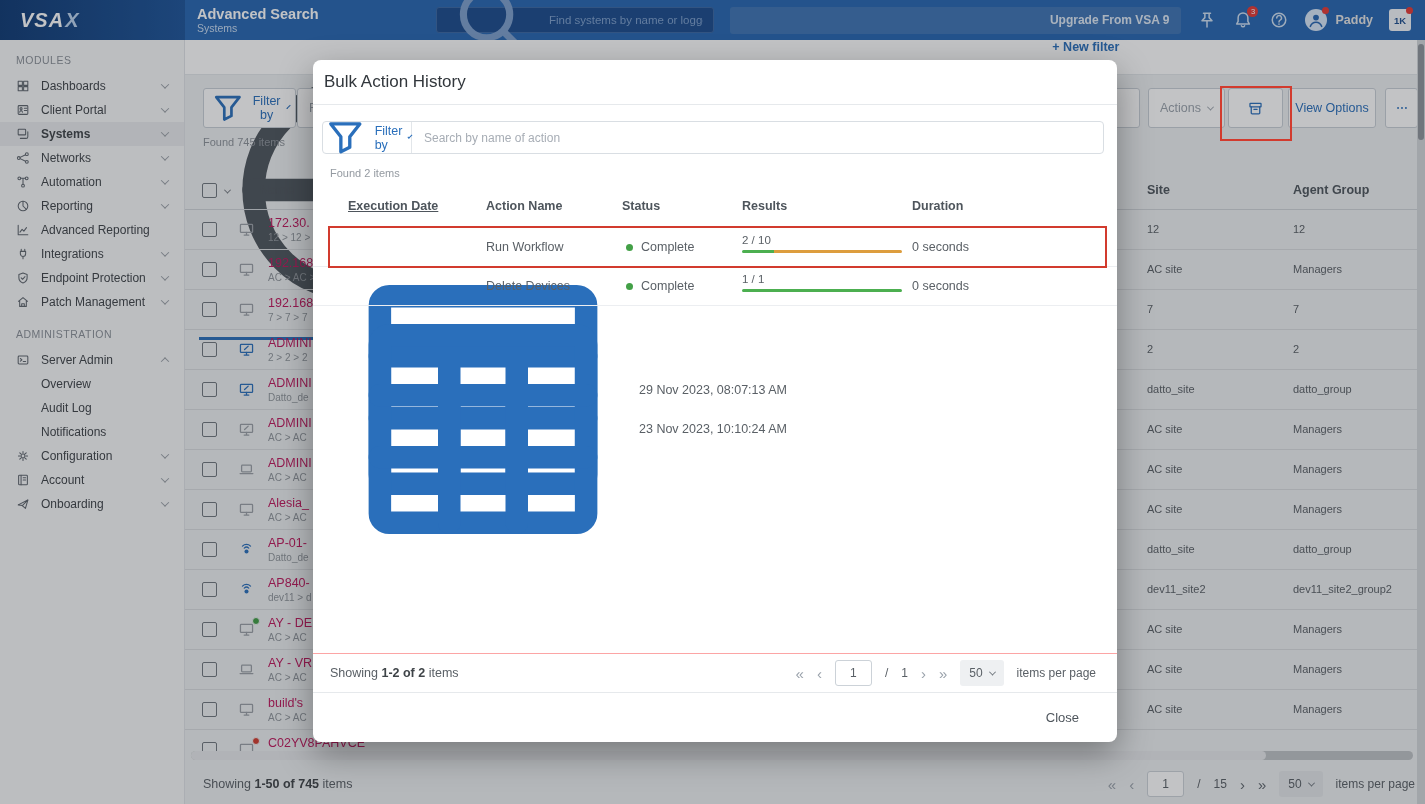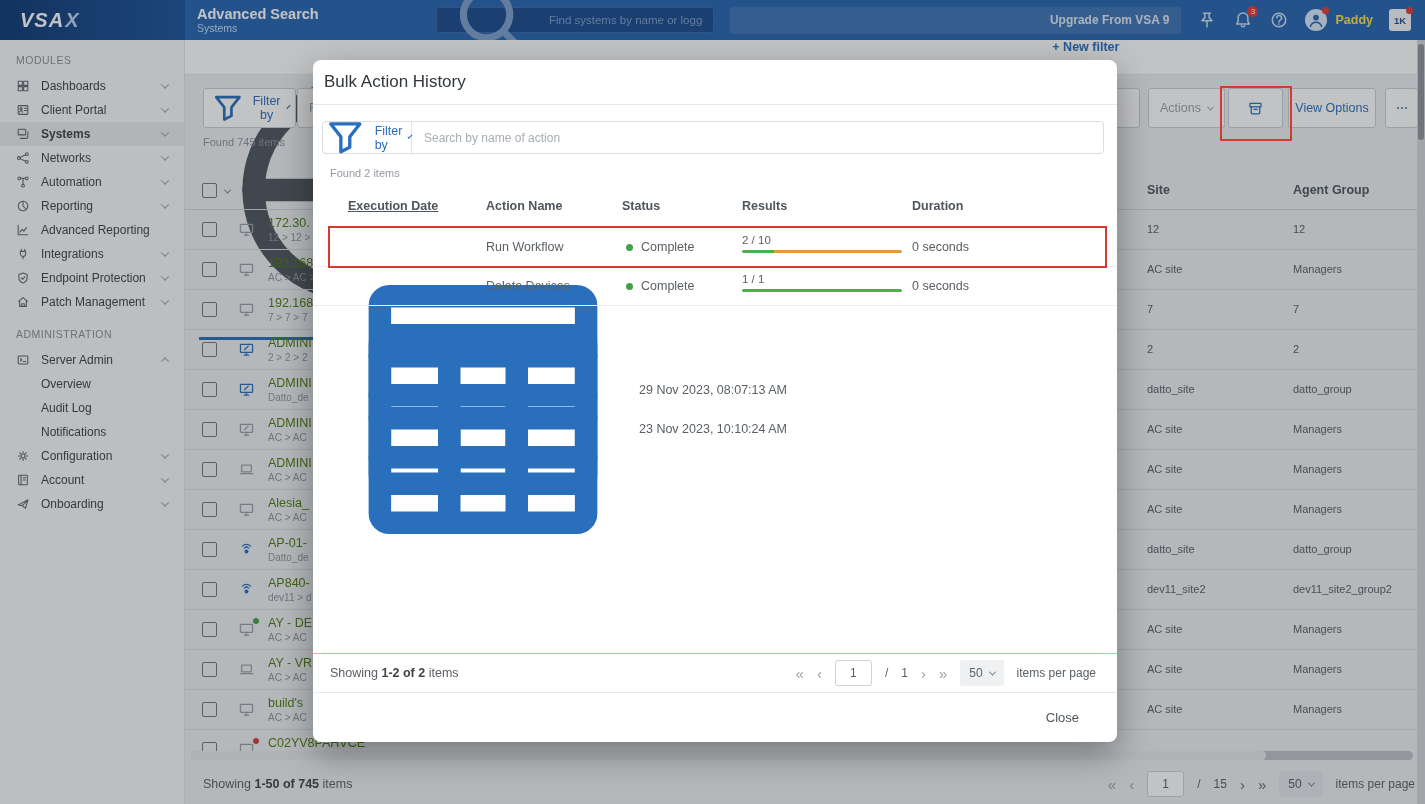--- a/index.html
+++ b/index.html
@@ -20,21 +20,21 @@
   .hsearch input{flex:1;background:transparent;border:none;outline:none;color:#cfe0f2;font-size:11.5px;}
   .hsearch input::placeholder{color:#7d9fcc;}
   .upgrade-btn{height:27px;background:#3e74b4;border:none;border-radius:3px;padding:0 12px;font-size:12px;font-weight:700;color:#dfe9f5;display:flex;align-items:center;gap:8px;cursor:pointer;}
   .upgrade-btn svg{width:15px;height:15px;}
   .hicon{position:relative;width:20px;height:20px;color:#cfe0f2;display:flex;align-items:center;justify-content:center;}
   .hicon svg{width:18px;height:18px;}
   .hbadge{position:absolute;top:-4px;right:-5px;min-width:11px;height:11px;background:#e53935;border-radius:6px;color:#fff;font-size:7.5px;display:flex;align-items:center;justify-content:center;padding:0 2px;}
   .hdot{position:absolute;top:-2px;right:-2px;width:7px;height:7px;background:#e53935;border-radius:50%;}
   .avatar{position:relative;width:22px;height:22px;border-radius:50%;background:#d8e6f7;color:#2766b1;display:flex;align-items:center;justify-content:center;}
   .avatar svg{width:16px;height:16px;}
-  .uname{font-size:12.5px;font-weight:700;color:#fde047;margin-left:-8px;}
+  .uname{font-size:12.5px;font-weight:700;color:#e5e5e5;margin-left:-8px;}
   .k1box{position:relative;width:22px;height:22px;background:#f2f5f9;border-radius:3px;display:flex;align-items:center;justify-content:center;font-size:9.5px;font-weight:bold;color:#1d4e8f;}
 
   
   .sidebar{position:absolute;top:40px;left:0;width:185px;bottom:0;background:#f7f8f9;border-right:1px solid #e0e3e6;padding-top:8px;z-index:1;}
   .side-label{padding:6px 16px 8px;font-size:10.5px;color:#8a9097;letter-spacing:.5px;}
   .side-label.admin{margin-top:8px;}
   .side-item{height:24px;display:flex;align-items:center;padding:0 16px;gap:11px;font-size:12px;color:#3f4448;cursor:pointer;}
   .side-item.active{background:#e9ebed;font-weight:700;}
   .side-item .sic{width:14px;height:14px;color:#5f666d;flex:none;display:flex;}
   .side-item .sic svg{width:14px;height:14px;}
@@ -72,21 +72,21 @@
   #grid-rows{position:absolute;top:170px;left:0;right:8px;}
   .grow{position:relative;height:40px;border-bottom:1px solid #d9dcdf;}
   .grow .cb{position:absolute;left:17px;top:12px;}
   .ric{position:absolute;left:53px;top:11px;width:17px;height:17px;color:#9aa0a6;}
   .ric svg{width:17px;height:17px;}
   .ric.blue{color:#2a6fbb;}
   .bdg{position:absolute;width:8px;height:8px;border-radius:50%;border:1.5px solid #eef0f1;top:-4px;right:-5px;}
   .bdg.green{background:#3f9d44;}
   .bdg.red{background:#d23b2e;}
   .rname{position:absolute;left:83px;top:6px;line-height:1.2;}
-  .rname b{display:block;font-size:12.5px;font-weight:400;color:#4d7c0f;}
+  .rname b{display:block;font-size:12.5px;font-weight:400;color:#be185d;}
   .rname i{display:block;font-style:normal;font-size:10px;color:#8f959b;margin-top:1px;}
   .rsite,.rgroup{position:absolute;top:13px;font-size:11px;color:#5a6066;}
   .rsite{left:962px;}.rgroup{left:1108px;}
   .hscroll{position:absolute;left:6px;right:12px;bottom:44px;height:9px;background:#bfc3c6;border-radius:5px;}
   .hscroll i{display:block;height:9px;width:88%;background:#e8eaec;border-radius:5px;}
   .bottombar{position:absolute;left:0;right:0;bottom:0;height:40px;background:#eef0f1;display:flex;align-items:center;padding:0 10px 0 18px;}
   .showing{font-size:12.5px;color:#5a6066;}
   .showing b{font-weight:700;color:#3f4448;}
   .pager{margin-left:auto;display:flex;align-items:center;gap:13px;}
   .pg-nav{font-size:15px;color:#9aa2ab;cursor:pointer;line-height:1;}

